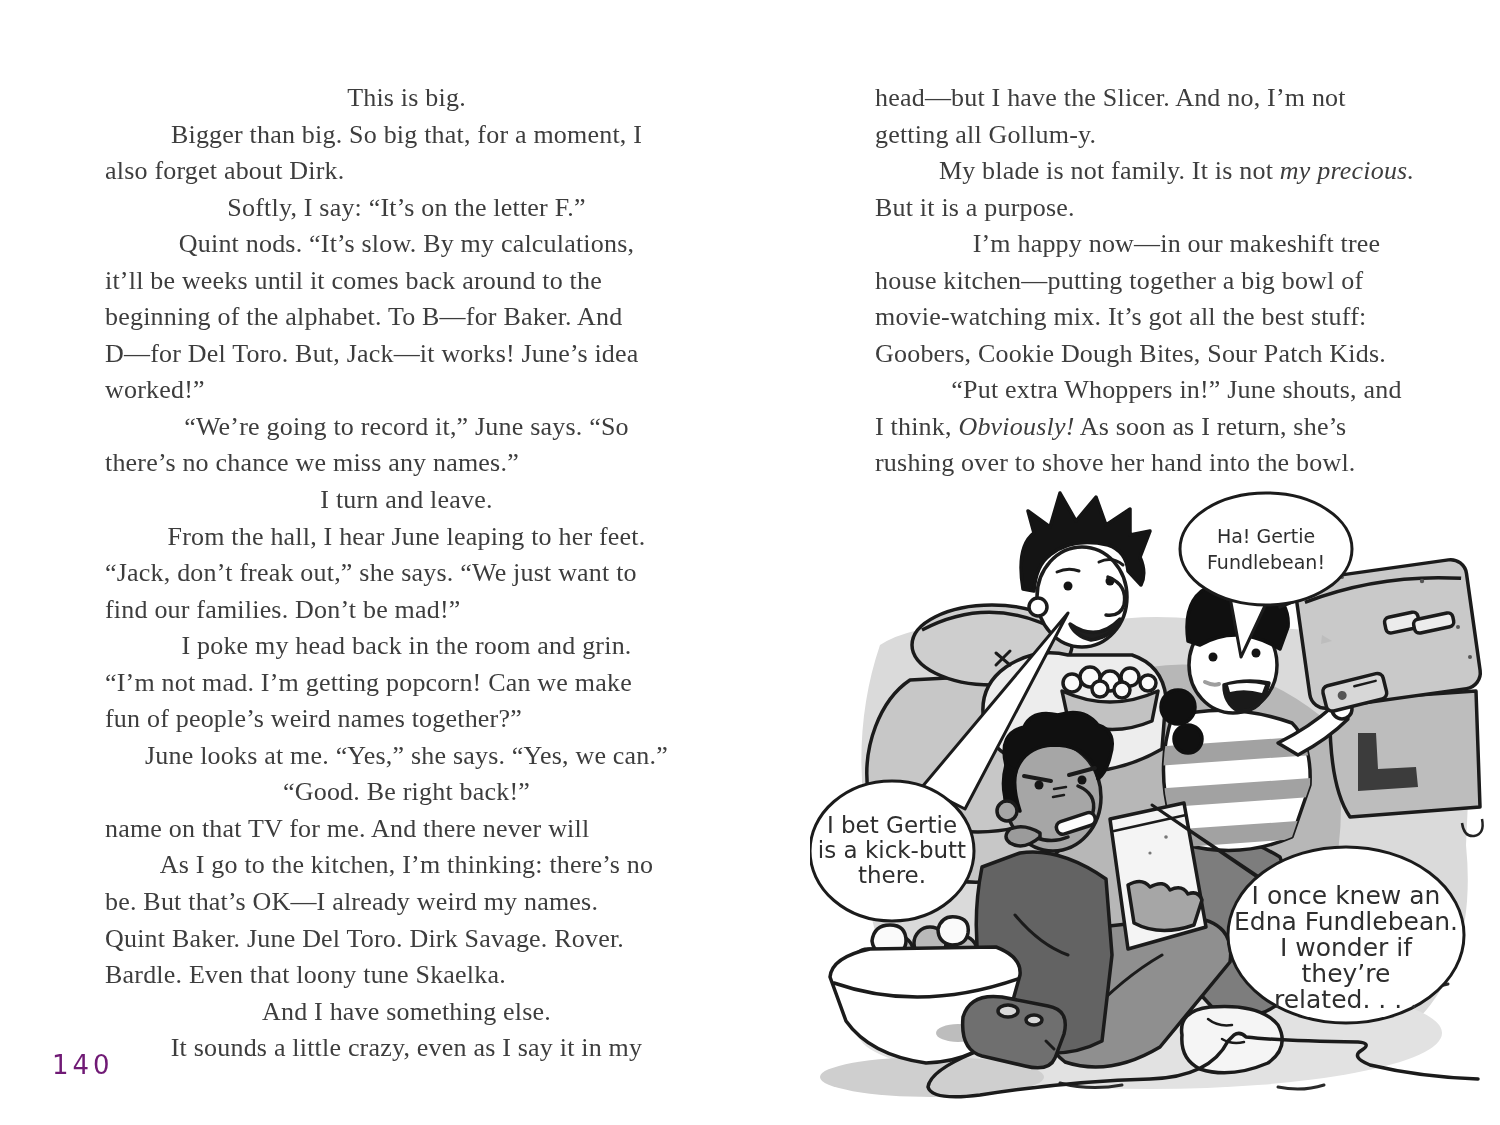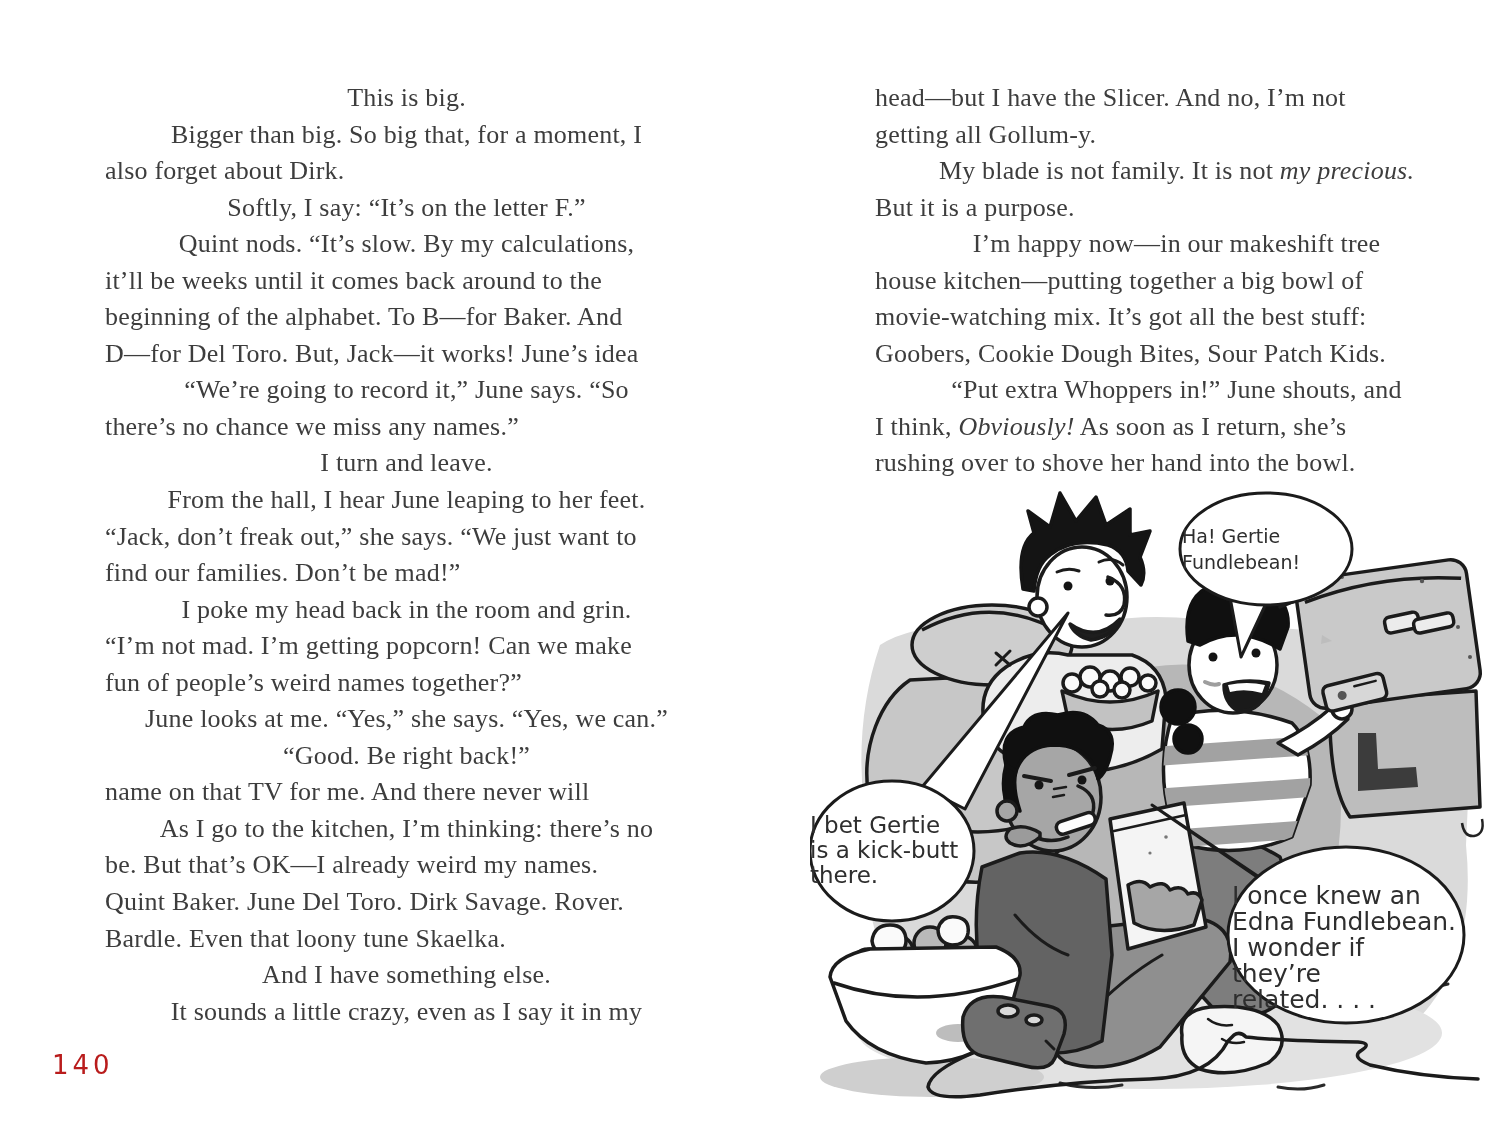--- a/index.html
+++ b/index.html
@@ -18,50 +18,51 @@
   }
   #left-text  { left:105px; }
   #right-text { left:125px; } 
   .line { height:36.55px; line-height:36.55px; white-space:nowrap; }
   .line.indent { padding-left:28px;text-align:center; }
   .line em { font-style:italic; }
 
   .page-number {
     position:absolute; left:52px; top:1050px;
     font-family:"DejaVu Sans","Liberation Sans",sans-serif;
-    font-size:26px; color:#b91c1c; letter-spacing:4px;
+    font-size:26px; color:#701a75; letter-spacing:4px;
   }
 
   .illustration {
     position:absolute; left:60px; top:485px; width:680px; height:628px;
   }
   .illustration svg { position:absolute; left:0; top:0; }
 
   .bubble-text {
-    position:absolute; 
+    position:absolute; text-align:center;
     font-family:"DejaVu Sans","Liberation Sans",sans-serif;
     color:#2e2e2e; pointer-events:none;
   }
   #bubble-text-0 { left:372px; top:38px;  width:168px; font-size:19px; line-height:26px; }
   #bubble-text-1 { left:0px;   top:328px; width:164px; font-size:23px; line-height:25px; }
   #bubble-text-2 { left:422px; top:398px; width:228px; font-size:25px; line-height:26px; }
 </style>
 </head>
 <body>
 
 <div class="page page-left">
   <div class="text-block" id="left-text">
       <div class="line indent">This is big.</div>
       <div class="line indent">Bigger than big. So big that, for a moment, I</div>
       <div class="line">also forget about Dirk.</div>
       <div class="line indent">Softly, I say: “It’s on the letter F.”</div>
       <div class="line indent">Quint nods. “It’s slow. By my calculations,</div>
       <div class="line">it’ll be weeks until it comes back around to the</div>
       <div class="line">beginning of the alphabet. To B—for Baker. And</div>
       <div class="line">D—for Del Toro. But, Jack—it works! June’s idea</div>
+      <div class="line">worked!”</div>
       <div class="line indent">“We’re going to record it,” June says. “So</div>
       <div class="line">there’s no chance we miss any names.”</div>
       <div class="line indent">I turn and leave.</div>
       <div class="line indent">From the hall, I hear June leaping to her feet.</div>
       <div class="line">“Jack, don’t freak out,” she says. “We just want to</div>
       <div class="line">find our families. Don’t be mad!”</div>
       <div class="line indent">I poke my head back in the room and grin.</div>
       <div class="line">“I’m not mad. I’m getting popcorn! Can we make</div>
       <div class="line">fun of people’s weird names together?”</div>
       <div class="line indent">June looks at me. “Yes,” she says. “Yes, we can.”</div>

